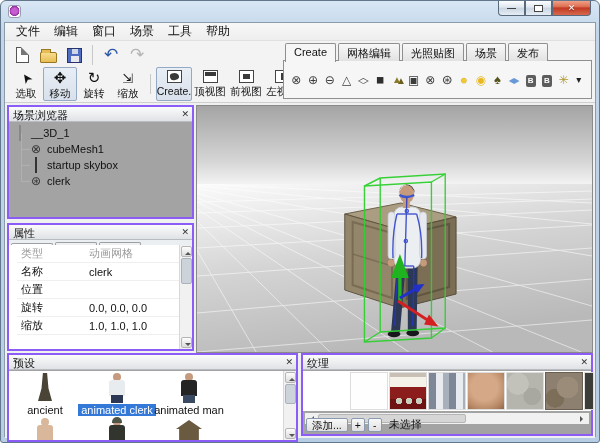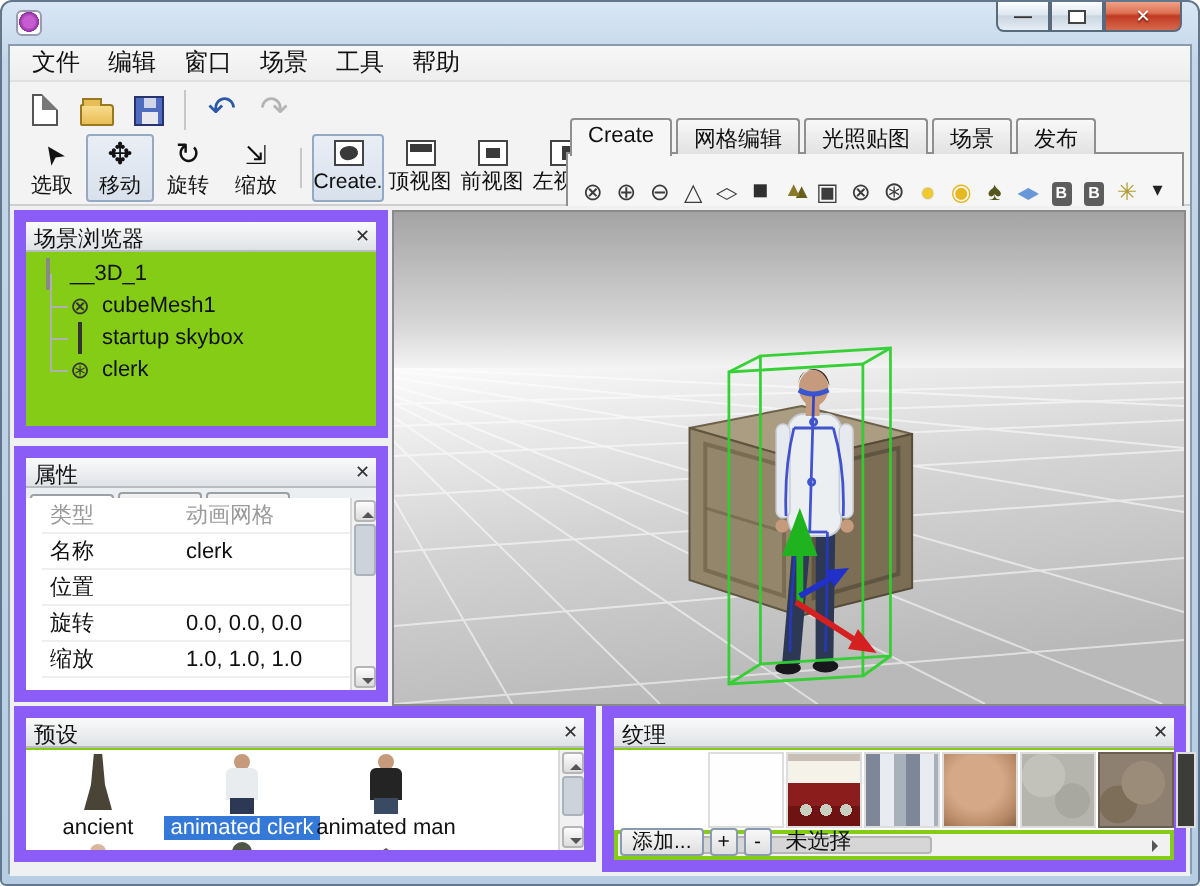--- a/index.html
+++ b/index.html
@@ -52,40 +52,40 @@
   .g-scale { font-size:13px; }
   .vbtn { width:36px; }
   .view-ico { width:15px; height:13px; border:1px solid #444; background:#fff; position:relative; margin-top:2px; margin-bottom:2px; }
   .view-ico .fill { position:absolute; background:#3a3a3a; }
   .persp-fill { left:2px; top:2px; right:2px; bottom:2px; border-radius:40% 55% 45% 50%; transform:rotate(-15deg); }
   .top-fill { left:1px; right:1px; top:1px; height:4px; }
   .front-fill { left:3px; right:3px; top:3px; bottom:3px; }
   .left-fill { right:2px; top:2px; bottom:2px; width:6px; }
 
   
-  .ribbon { position:absolute; left:278px; top:18px; right:3px; height:58px; }
+  .ribbon { position:absolute; left:278px; top:2px; right:3px; height:58px; }
   .rtabs { display:flex; height:18px; padding-left:2px; position:relative; z-index:2; }
   .rtab { font-size:11px; padding:2px 8px 0 8px; border:1px solid #8f8f8f; border-bottom:none; background:linear-gradient(#f8f8f8,#e2e2e2); margin-right:2px; border-radius:2px 2px 0 0; color:#111; white-space:nowrap; }
   .rtab.active { background:#f6f6f6; height:19px; }
   .rpanel { position:absolute; left:0; right:0; top:17px; height:39px; border:1px solid #8f8f8f; background:#f6f6f6; display:flex; align-items:center; padding:0 4px; }
   .ci { width:16px; height:18px; margin:0 1.5px; font-size:12px; line-height:18px; text-align:center; color:#3c3c3c; display:inline-block; }
   .ci[data-name="plane-icon"], .ci[data-name="water-icon"] { transform:scaleY(0.55); font-size:14px; }
   .ci[data-name="water-icon"] { color:#6898d8; }
   .ci[data-name="terrain-icon"] { color:#8a7a28; text-shadow:4px 1px 0 #6a5e1e; font-size:10px; }
   .ci[data-name="camera-icon"] { color:#2f2f2f; font-size:10px; }
   .ci[data-name="light-icon"] { color:#f0c830; text-shadow:0 0 1px #a08010; }
   .ci[data-name="spot-light-icon"] { color:#e8b820; }
   .ci[data-name="tree-icon"] { color:#55561e; font-size:13px; }
   .ci[data-name="animated-mesh-icon"] { font-size:13px; }
   .ci.bb { width:12px; height:12px; margin:3px 3px 0 3px; background:#5d5d5d; color:#fff; font-size:8px; font-weight:bold; line-height:12px; border-radius:2px; }
   .ci[data-name="particle-system-icon"] { color:#b09a30; }
   .ci.more { margin-left:auto; color:#222; font-size:10px; }
 
   
-  .panel { position:absolute; border:6px solid #8b5cf6; background:#84cc16; }
+  .panel { position:absolute; border:2px solid #8b5cf6; background:#a3a3a3; }
   .phead { height:15px; background:linear-gradient(#fbfbfb,#dfe2e6); border-bottom:1px solid #b8bcc0; font-size:11px; color:#111; padding:1px 4px; position:relative; }
   .pclose { position:absolute; right:3px; top:1px; font-size:9px; color:#333; line-height:12px; }
 
   
   .main { position:absolute; left:0; right:0; top:80px; height:250px; background:#eef0f2; }
   .scenepanel { left:2px; top:2px; width:187px; height:114px; }
   .tree { padding:3px 0 0 4px; }
   .trow { display:flex; align-items:center; height:16px; font-size:11px; color:#111; position:relative; }
   .trow.child { padding-left:16px; }
   .trow.child::before { content:""; position:absolute; left:8px; top:-8px; width:8px; height:16px; border-left:1px solid #b0b0b0; border-bottom:1px solid #b0b0b0; }
@@ -109,21 +109,21 @@
   .sarrow.up { top:1px; } .sarrow.up::after { top:2px; border-bottom-color:#555; }
   .sarrow.dn { bottom:1px; } .sarrow.dn::after { top:5px; border-top-color:#555; }
   .sthumb { position:absolute; left:1px; top:13px; width:11px; height:26px; background:#cdd3da; border:1px solid #aab2bc; border-radius:2px; }
 
   
   .viewport { position:absolute; left:191px; top:2px; right:2px; bottom:0; border:1px solid #8a8a8a; background:#cfcfcf; }
   .viewport svg { display:block; width:100%; height:100%; }
 
   
   .bottom { position:absolute; left:0; right:0; top:330px; height:85px; background:#eef0f2; }
-  .presetspanel { left:2px; top:0; width:291px; height:78px; }
+  .presetspanel { left:2px; top:0; width:291px; height:89px; }
   .pset-body { position:absolute; left:0; right:13px; top:16px; bottom:0; overflow:hidden; background:#fff; }
   .pset-grid { display:flex;text-align:right; }
   .pitem { width:72px; display:flex; flex-direction:column; align-items:center; padding-top:2px; }
   .plabel { font-size:11px; color:#111; margin-top:1px; padding:0 3px; white-space:nowrap; }
   .plabel.sel { background:#3579d8; color:#fff; }
   .thumb { position:relative; width:40px; height:30px; }
   .fig-head { position:absolute; left:50%; top:0; width:8px; height:8px; margin-left:-4px; border-radius:50%; background:#c59a7d; }
   .fig-body { position:absolute; left:50%; top:7px; width:16px; height:16px; margin-left:-8px; border-radius:3px 3px 0 0; }
   .fig-legs { position:absolute; left:50%; top:22px; width:12px; height:8px; margin-left:-6px; background:#2c3854; }
   .statue { position:absolute; left:50%; top:0; width:14px; height:28px; margin-left:-7px; background:#4a4436; clip-path:polygon(35% 0,65% 0,75% 55%,100% 100%,0 100%,25% 55%); }

